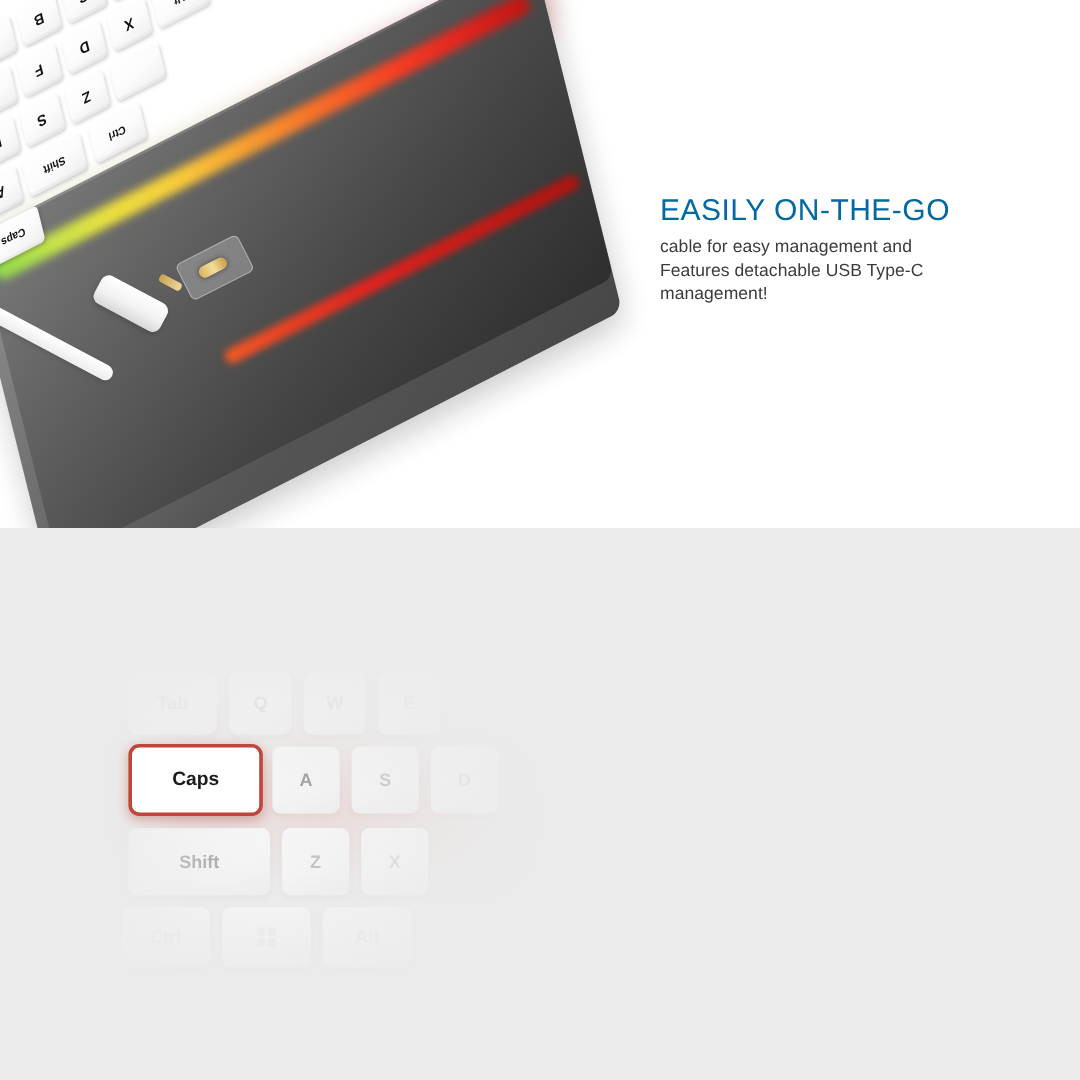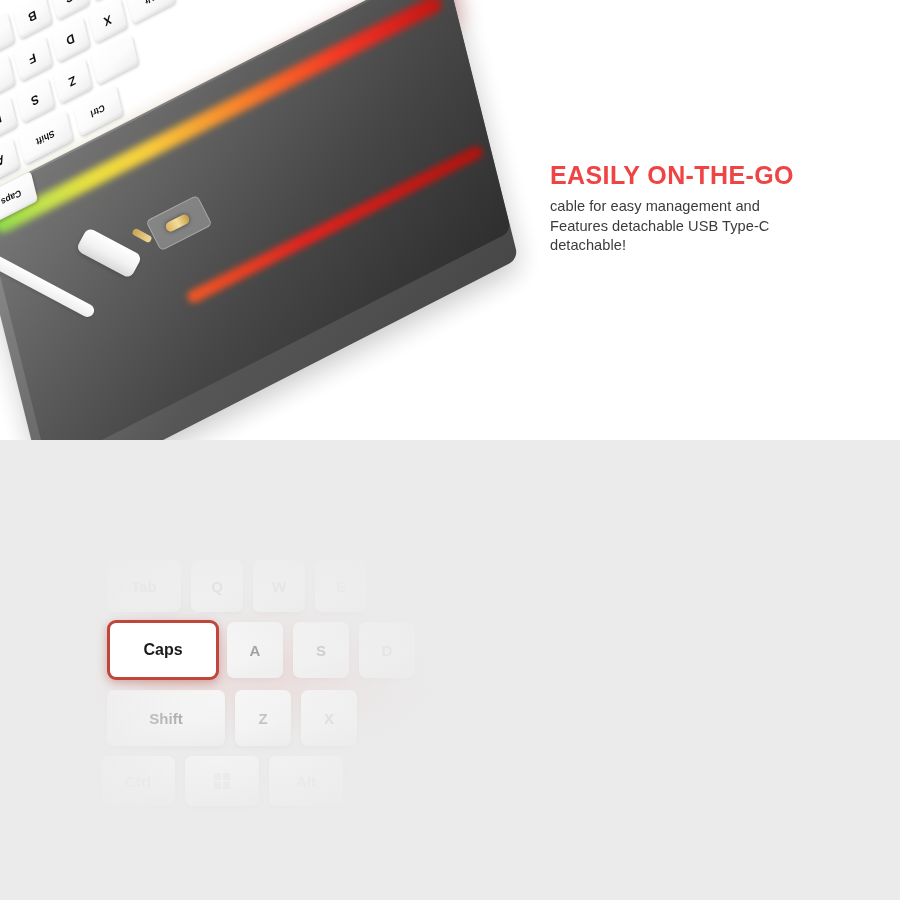--- a/index.html
+++ b/index.html
@@ -32,23 +32,23 @@
     background: #ebebeb;
     overflow: hidden;
   }
 
   
   .copy-block { position: absolute; }
   .copy-block.one { left: 550px; top: 162px; width: 330px; }
 
   .feature-heading {
     font-size: 25px;
-    font-weight: bold;
+    font-weight: normal;
     letter-spacing: 0.4px;
-    color: #ef4444;
+    color: #0369a1;
     line-height: 1.05;
     white-space: nowrap;
   }
 
   .feature-body {
     margin-top: 9px;
     font-size: 14.6px;
     line-height: 1.32;
     color: #3b3b3b;
     letter-spacing: 0.05px;
@@ -330,21 +330,21 @@
       <div class="cable-pin"></div>
       <div class="cable-plug"></div>
       <div class="cable-wire"></div>
     </div>
 
     <div class="copy-block one">
       <div class="feature-heading">EASILY ON-THE-GO</div>
       <div class="feature-body">
         <span class="ln">cable for easy management and</span>
         <span class="ln">Features detachable USB Type-C</span>
-        <span class="ln">detachable!</span>
+        <span class="ln">management!</span>
       </div>
     </div>
   </div>
 
   <div class="section-two">
 
     <div class="fn-photo">
       <div class="red-bleed"></div>
 
       <div class="fkc" style="left:12px;  top:10px;  width:74px; height:52px; color:#d2d2d2;">

